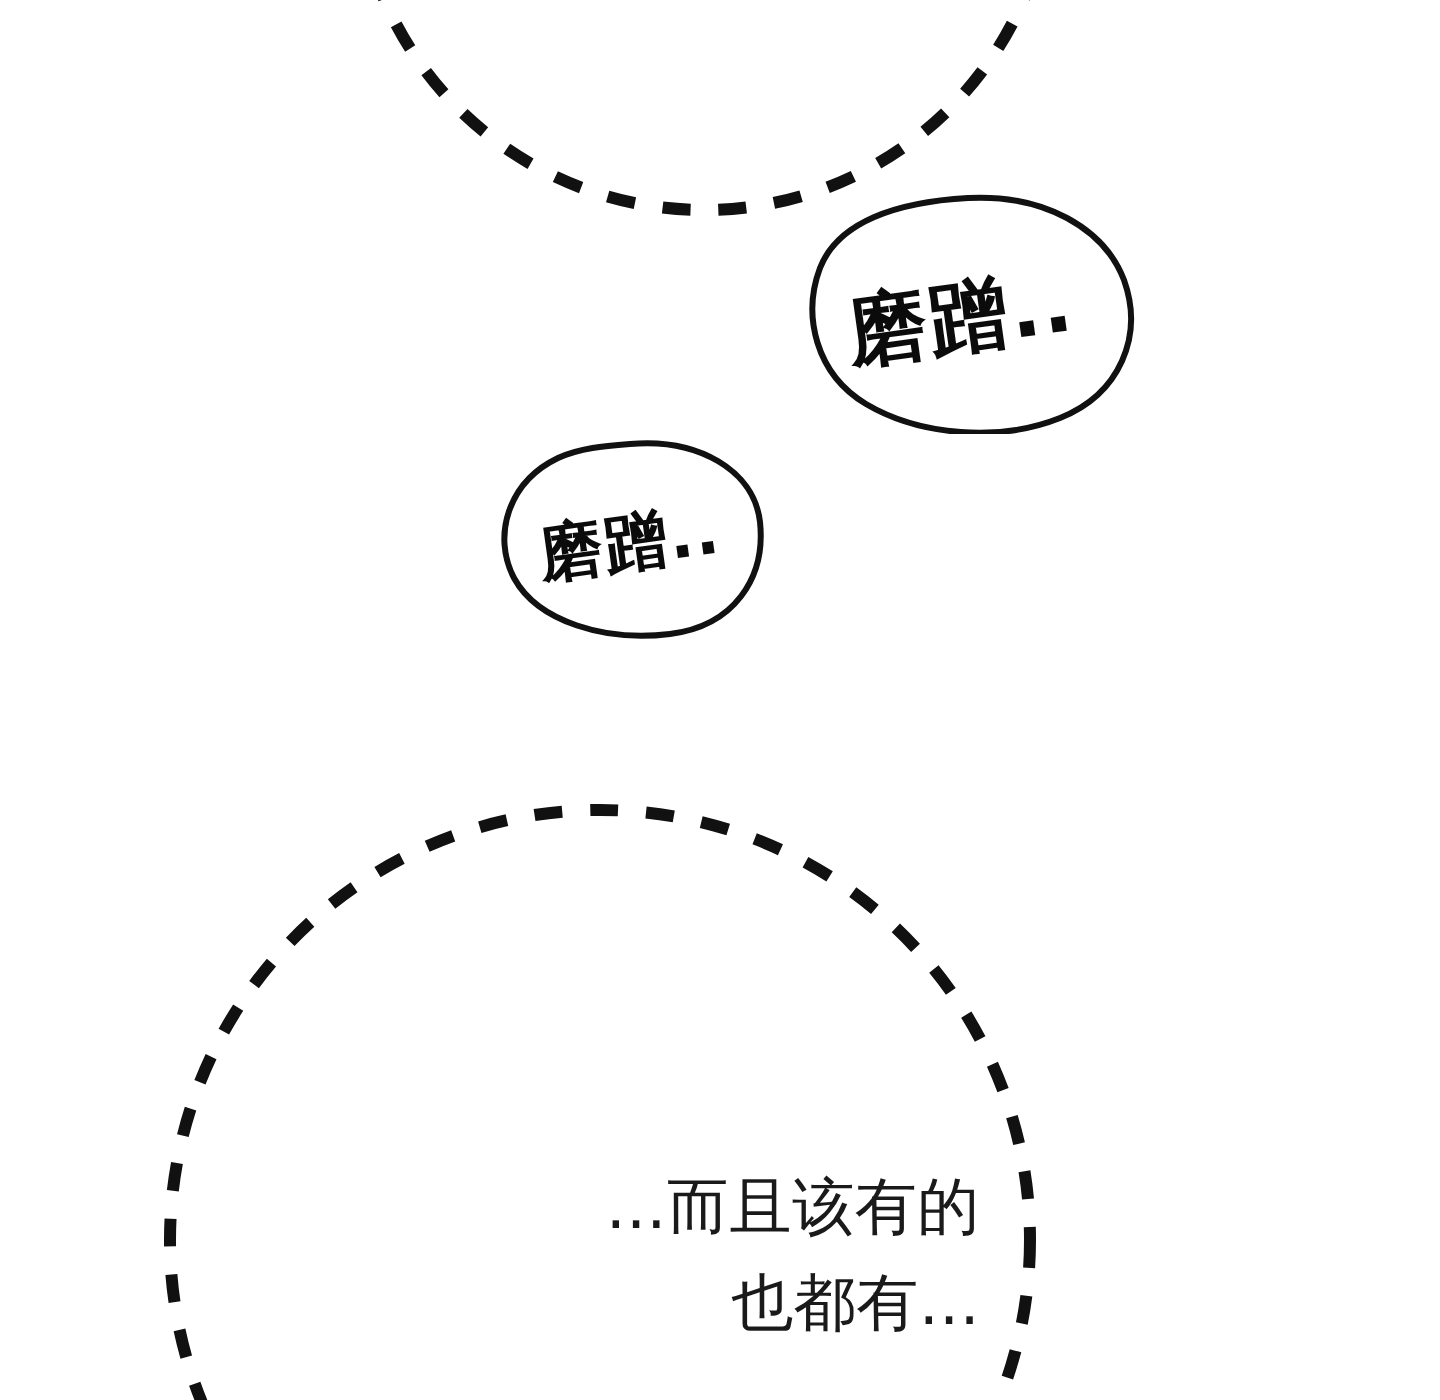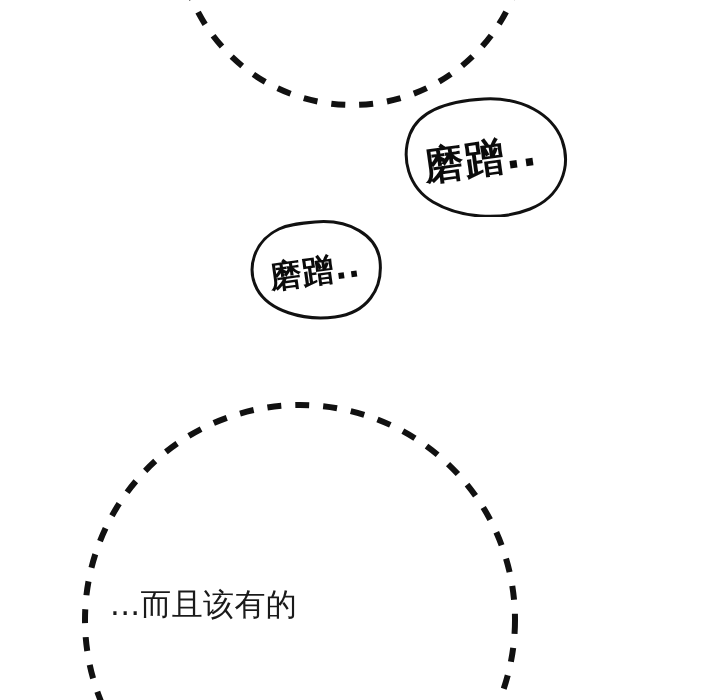--- a/index.html
+++ b/index.html
@@ -70,21 +70,21 @@
     font-size: 32px;
     transform: rotate(-8deg) translate(-3px, 2px);
   }
 
   
   .caption {
     position: absolute;
     left: 110px;
     top: 580px;
     width: 380px;
-    text-align: left;
+    text-align: right;
     font-family: "DejaVu Sans", "Liberation Sans", sans-serif;
     color: #1a1a1a;
     font-size: 31px;
     line-height: 48px;
     letter-spacing: 0.01em;
   }
   .caption-line {
     display: block;
     white-space: nowrap;
   }
@@ -118,15 +118,16 @@
                C134 70 118 94 86 98
                C54 102 20 92 8 70
                C-3 49 5 22 30 10
                C41 5 53 4 66 3 Z" fill="#ffffff" stroke="#111111" stroke-width="3" stroke-linejoin="round"></path>
     </svg>
     <span class="bubble-text">磨蹭..</span>
   </div>
 
   <div class="caption">
     <span class="caption-line">...而且该有的</span>
+    <span class="caption-line">也都有...</span>
   </div>
 
 </div>
 
 </body></html>

